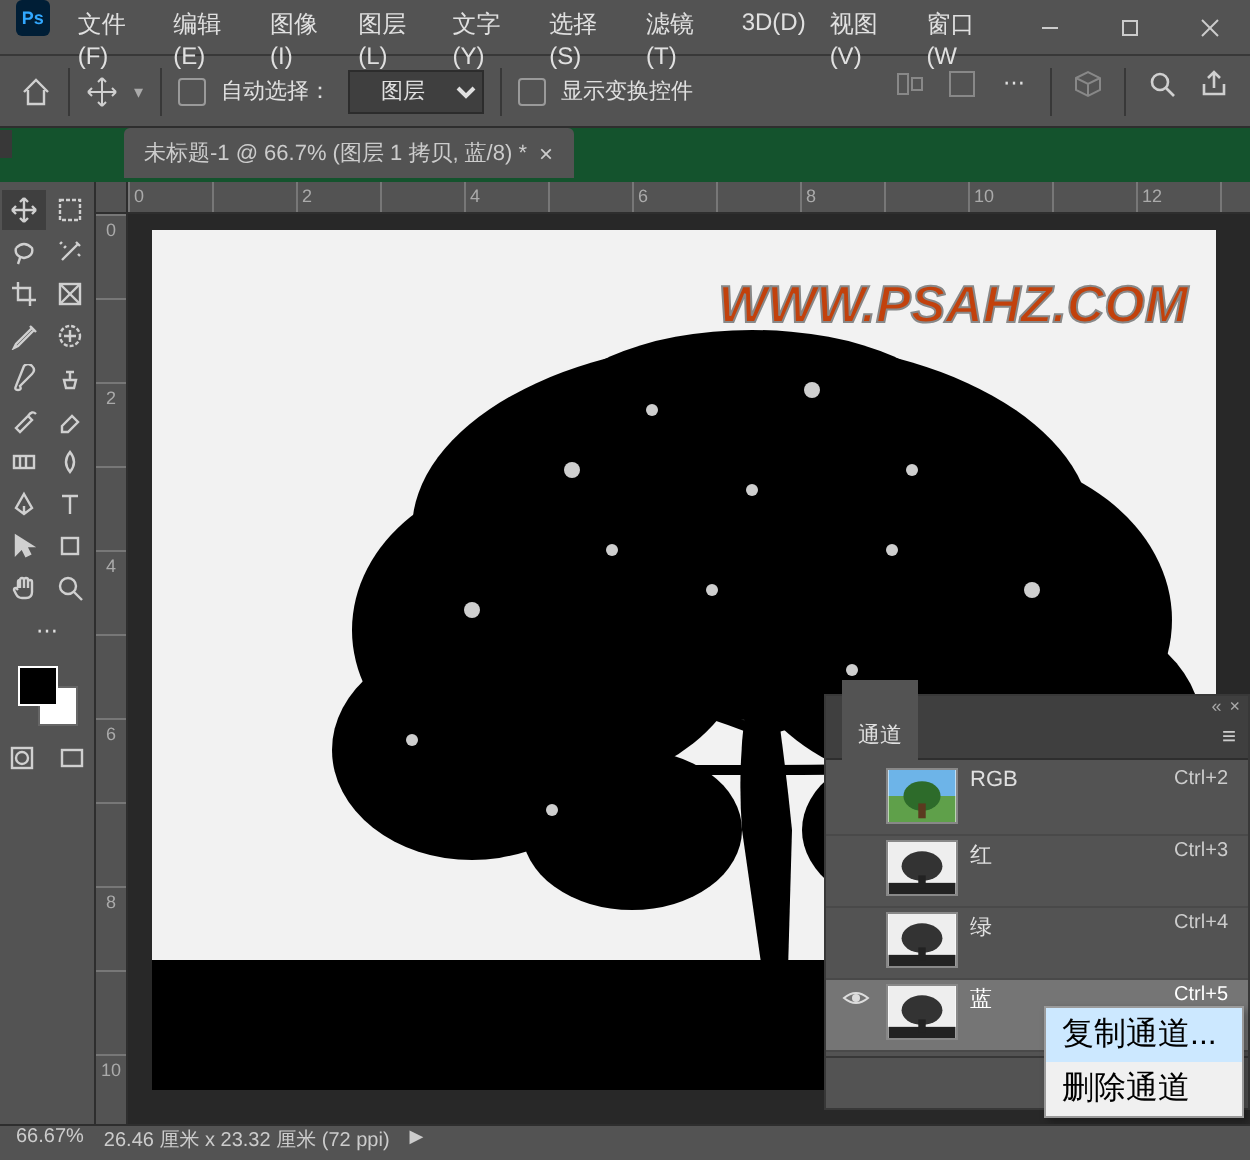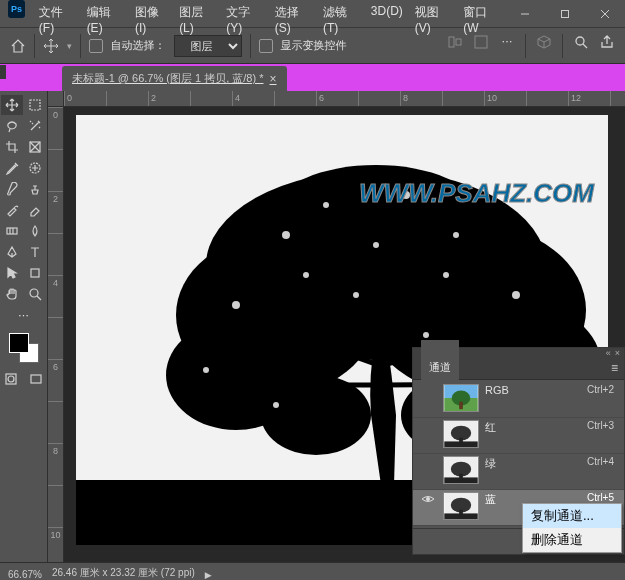--- a/index.html
+++ b/index.html
@@ -19,21 +19,21 @@
 .optionsbar .icon { width: 16px; height: 16px; display: flex; align-items: center; justify-content: center; }
 .optionsbar .divider { width: 1px; height: 24px; background: #383838; }
 .optionsbar .checkbox { width: 14px; height: 14px; border: 1px solid #9a9a9a; border-radius: 2px; }
 .optionsbar select { background: #3f3f3f; border: 1px solid #2c2c2c; color: #e0e0e0; height: 22px; font-size: 11px; padding: 0 12px; }
 .optionsbar .right { margin-left: auto; display: flex; gap: 10px; }
 
 
 .dock-left { position: absolute; top: 65px; left: 0; width: 6px; height: 14px; background: #383838; }
 
 
-.tabrow { height: 27px; background: #d946ef; display: flex; align-items: flex-end; padding-left: 62px; text-decoration: underline; }
+.tabrow { height: 27px; background: #14532d; display: flex; align-items: flex-start; padding-left: 62px; }
 .tabrow .tab { background: #535353; padding: 5px 10px; font-size: 11px; color: #ccc; display: flex; align-items: center; gap: 6px; border-top-left-radius: 3px; border-top-right-radius: 3px;}
 .tabrow .tab .close { font-size: 12px; }
 
 
 .main { display: flex; height: calc(580px - 27px - 37px - 27px - 18px); }
 
 
 .toolbox { width: 48px; background: #535353; border-right: 1px solid #2e2e2e; display: flex; flex-direction: column; padding-top: 4px; }
 .toolbox .toolgrid { display: grid; grid-template-columns: 22px 22px; gap: 1px; justify-content: center; }
 .toolbox .tool { width: 22px; height: 20px; display: flex; align-items: center; justify-content: center; position: relative; }
@@ -46,21 +46,21 @@
 
 
 .canvas-area { flex: 1; background: #282828; position: relative; overflow: hidden; }
 .ruler-h { position: absolute; top: 0; left: 16px; right: 0; height: 16px; background: #535353; border-bottom: 1px solid #2e2e2e; display: flex; font-size: 9px; color: #aaa; overflow:hidden;}
 .ruler-h div { width: 42px; flex: 0 0 42px; border-left: 1px solid #777; padding-left: 2px; padding-top:2px;}
 .ruler-v { position: absolute; top: 16px; left: 0; bottom: 0; width: 16px; background: #535353; border-right: 1px solid #2e2e2e; display:flex; flex-direction:column; font-size:9px; color:#aaa; overflow:hidden;}
 .ruler-v div { height: 42px; flex:0 0 42px; border-top: 1px solid #777; padding-top:2px; text-align:center;}
 .ruler-corner { position:absolute; top:0; left:0; width:16px; height:16px; background:#535353; border-right:1px solid #2e2e2e; border-bottom:1px solid #2e2e2e;}
 .canvas { position: absolute; top: 24px; left: 28px; width: 532px; height: 430px; background: #f5f5f5; }
 .canvas svg { width: 100%; height: 100%; display:block; }
-.watermark { position:absolute; top: 22px; right: 14px; font-family: Arial, sans-serif; font-size: 26px; font-weight: bold; font-style: italic; color: #0369a1; -webkit-text-stroke: 1px #888; letter-spacing: 0px; margin-top: 41px; }
+.watermark { position:absolute; top: 22px; right: 14px; font-family: Arial, sans-serif; font-size: 26px; font-weight: bold; font-style: italic; color: #c2410c; -webkit-text-stroke: 1px #888; letter-spacing: 0px; }
 
 
 .panel { position: absolute; top: 256px; right: 0; width: 213px; background: #535353; border: 1px solid #383838; }
 .panel .tabs-handle { height: 8px; background: #3f3f3f; display:flex; justify-content:flex-end; padding-right:4px; gap:4px; font-size:9px; color:#aaa;}
 .panel .panel-tabs { height: 24px; background: #3f3f3f; display: flex; align-items: center; padding-left: 8px; border-bottom: 1px solid #2e2e2e;}
 .panel .panel-tabs .ptab { padding: 20px 8px; font-size: 11px; background: #535353; color:#e0e0e0;}
 .panel .panel-tabs .menuicon { margin-left: auto; margin-right: 6px; font-size: 12px; color:#ccc;}
 .panel-body { padding: 2px 0; }
 .channel-row { display:flex; height: 36px; padding: 2px 6px; border-bottom: 1px solid #494949;}
 .eye { width: 18px; display:flex; justify-content:center; }
@@ -68,26 +68,26 @@
 .thumb { width: 36px; height: 28px; border:1px solid #888; margin: 0 6px; display:flex; align-items:center; justify-content:center; overflow:hidden; background:#fff;}
 .thumb svg { width:100%; height:100%; }
 .ch-label { flex:1; font-size:11px; color:#e0e0e0;}
 .ch-short { font-size: 10px; color:#ccc; margin-right:4px;}
 .channel-row.selected { background:#757575; }
 .channel-row.selected .ch-label, .channel-row.selected .ch-short { color:#fff;}
 .panel-footer { height: 26px; display:flex; justify-content:flex-end; align-items:center; gap:10px; padding: 0 10px; border-top:1px solid #383838;}
 .panel-footer svg { width:14px; height:14px; stroke:#b5b5b5; fill:none; stroke-width:1.3;}
 
 
-.ctx-menu { position: absolute; top: 412px; right: 3px; width: 100px; background: #f0f0f0; border: 1px solid #9a9a9a; color: #000; font-size: 13px; z-index: 50; box-shadow: 2px 2px 4px rgba(0,0,0,.3); margin-left: 39px;}
+.ctx-menu { position: absolute; top: 412px; right: 3px; width: 100px; background: #f0f0f0; border: 1px solid #9a9a9a; color: #000; font-size: 16px; z-index: 50; box-shadow: 2px 2px 4px rgba(0,0,0,.3); margin-left: 39px;}
 .ctx-menu div { padding: 3px 8px; }
 .ctx-menu div.hover { background: #cce8ff; }
 
 
-.statusbar { height: 18px; background: #535353; display: flex; align-items: flex-end; padding: 0 8px; font-size: 10px; color: #ccc; gap: 10px; border-top:1px solid #2e2e2e;}
+.statusbar { height: 18px; background: #535353; display: flex; align-items: flex-start; padding: 0 8px; font-size: 10px; color: #ccc; gap: 10px; border-top:1px solid #2e2e2e;}
 .statusbar .arrow { font-size: 9px; }
 </style>
 </head>
 <body>
 
 <div class="titlebar">
   <div class="ps-logo">Ps</div>
   <div class="menubar" id="menubar">
       <span>文件(F)</span>
       <span>编辑(E)</span>

